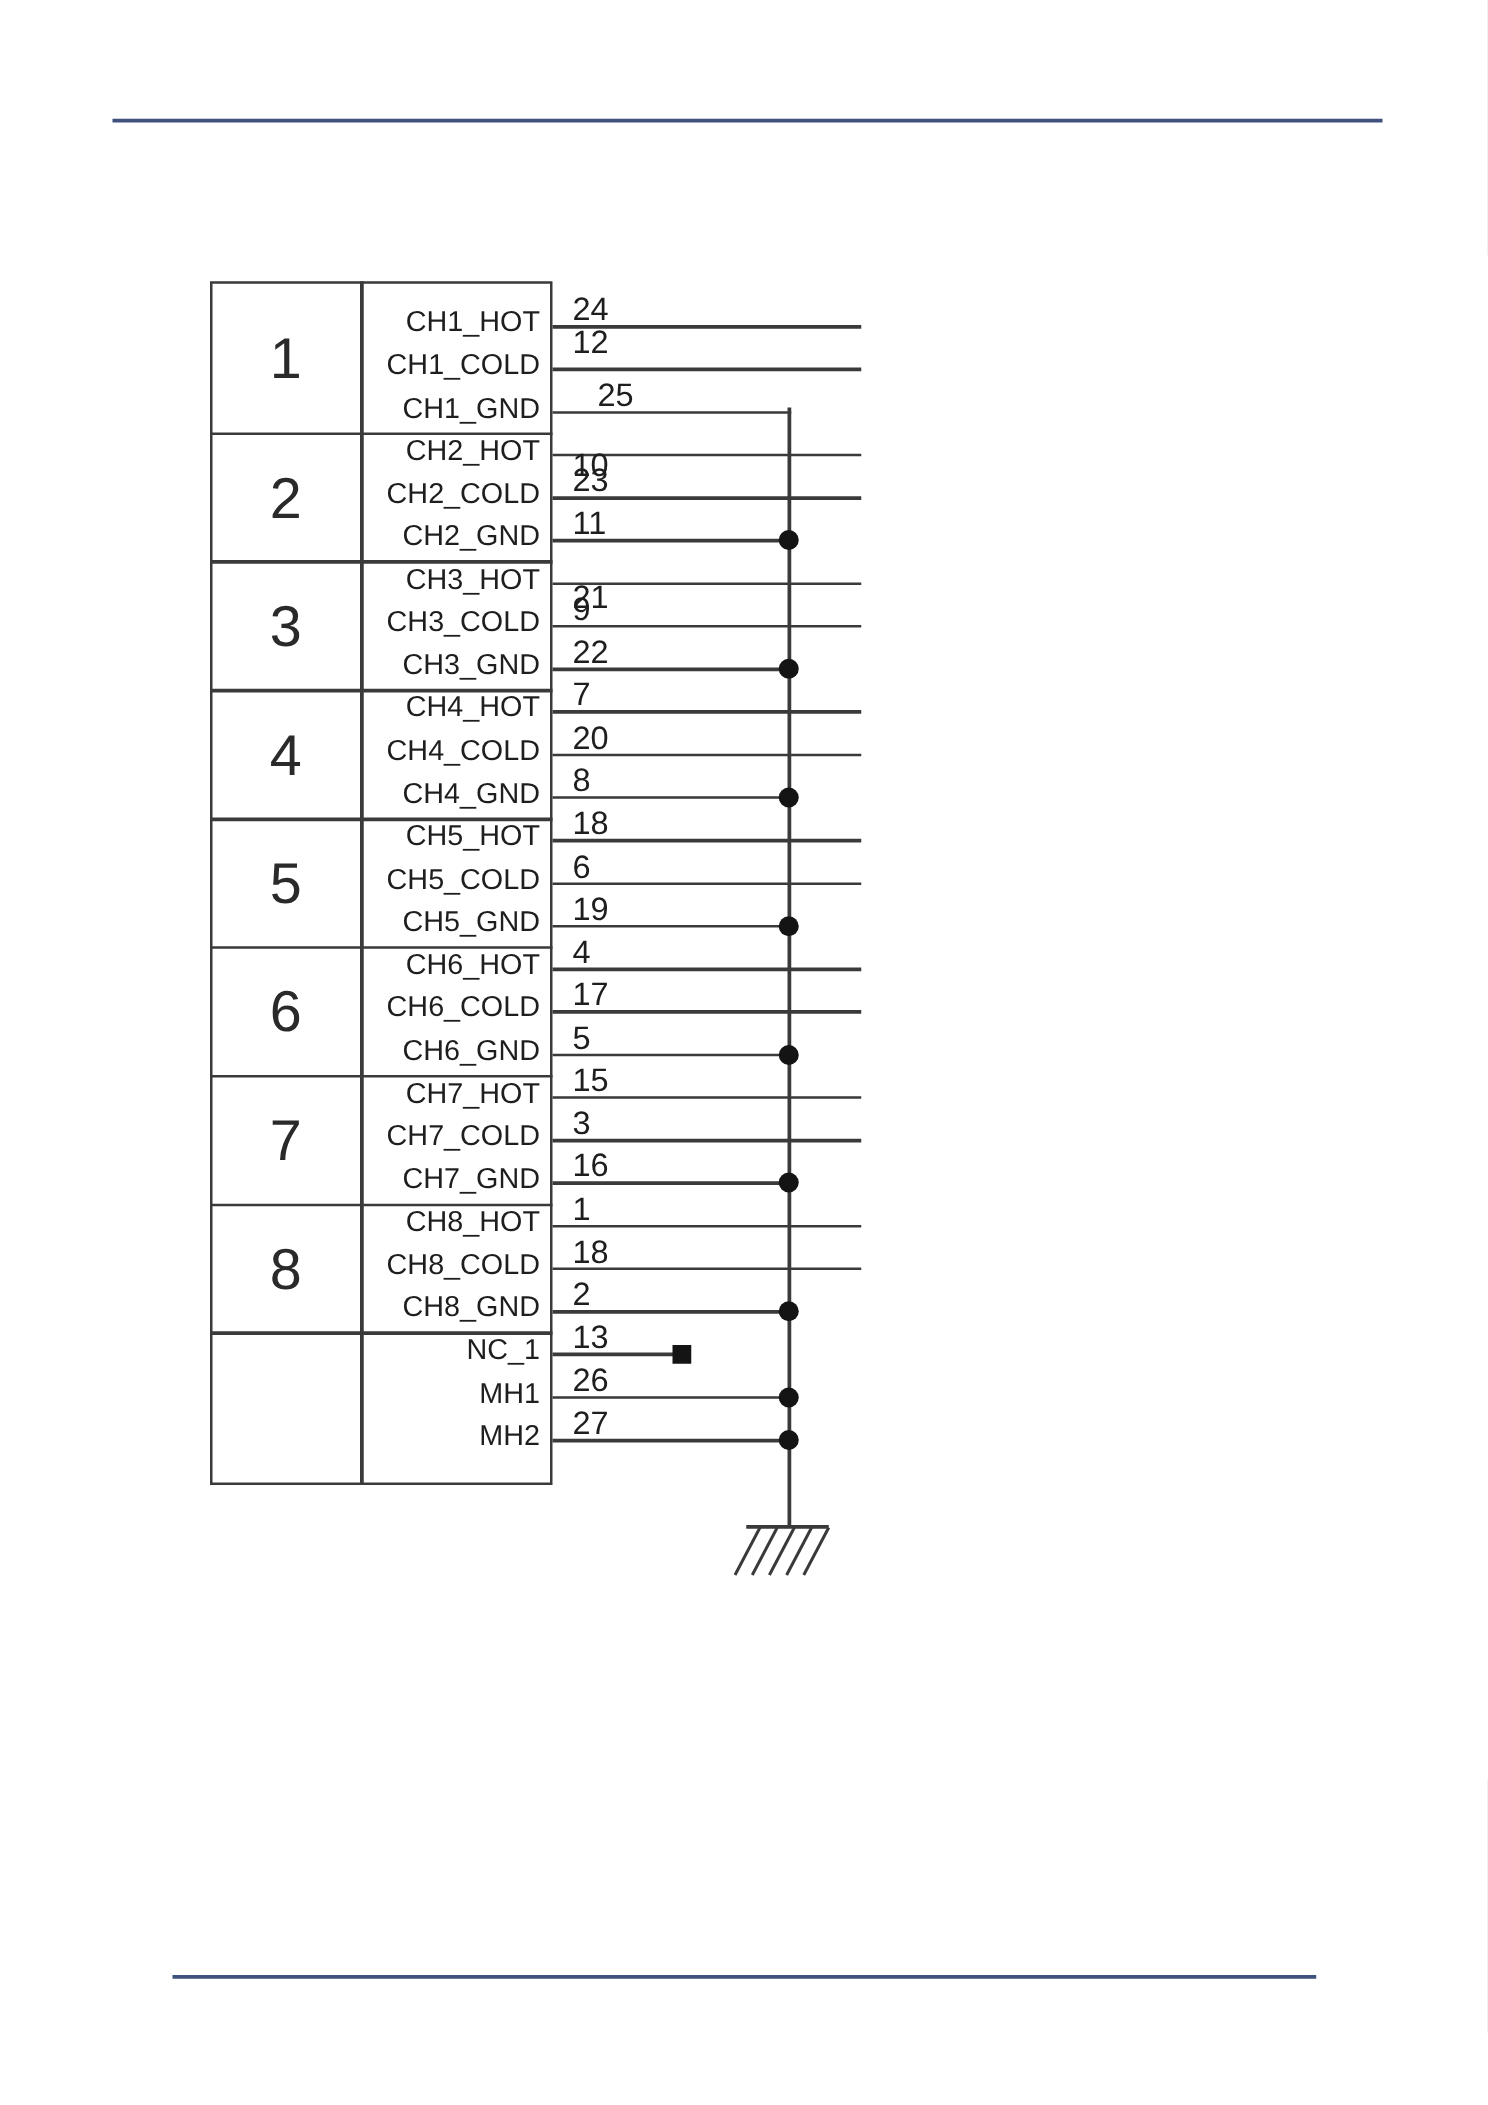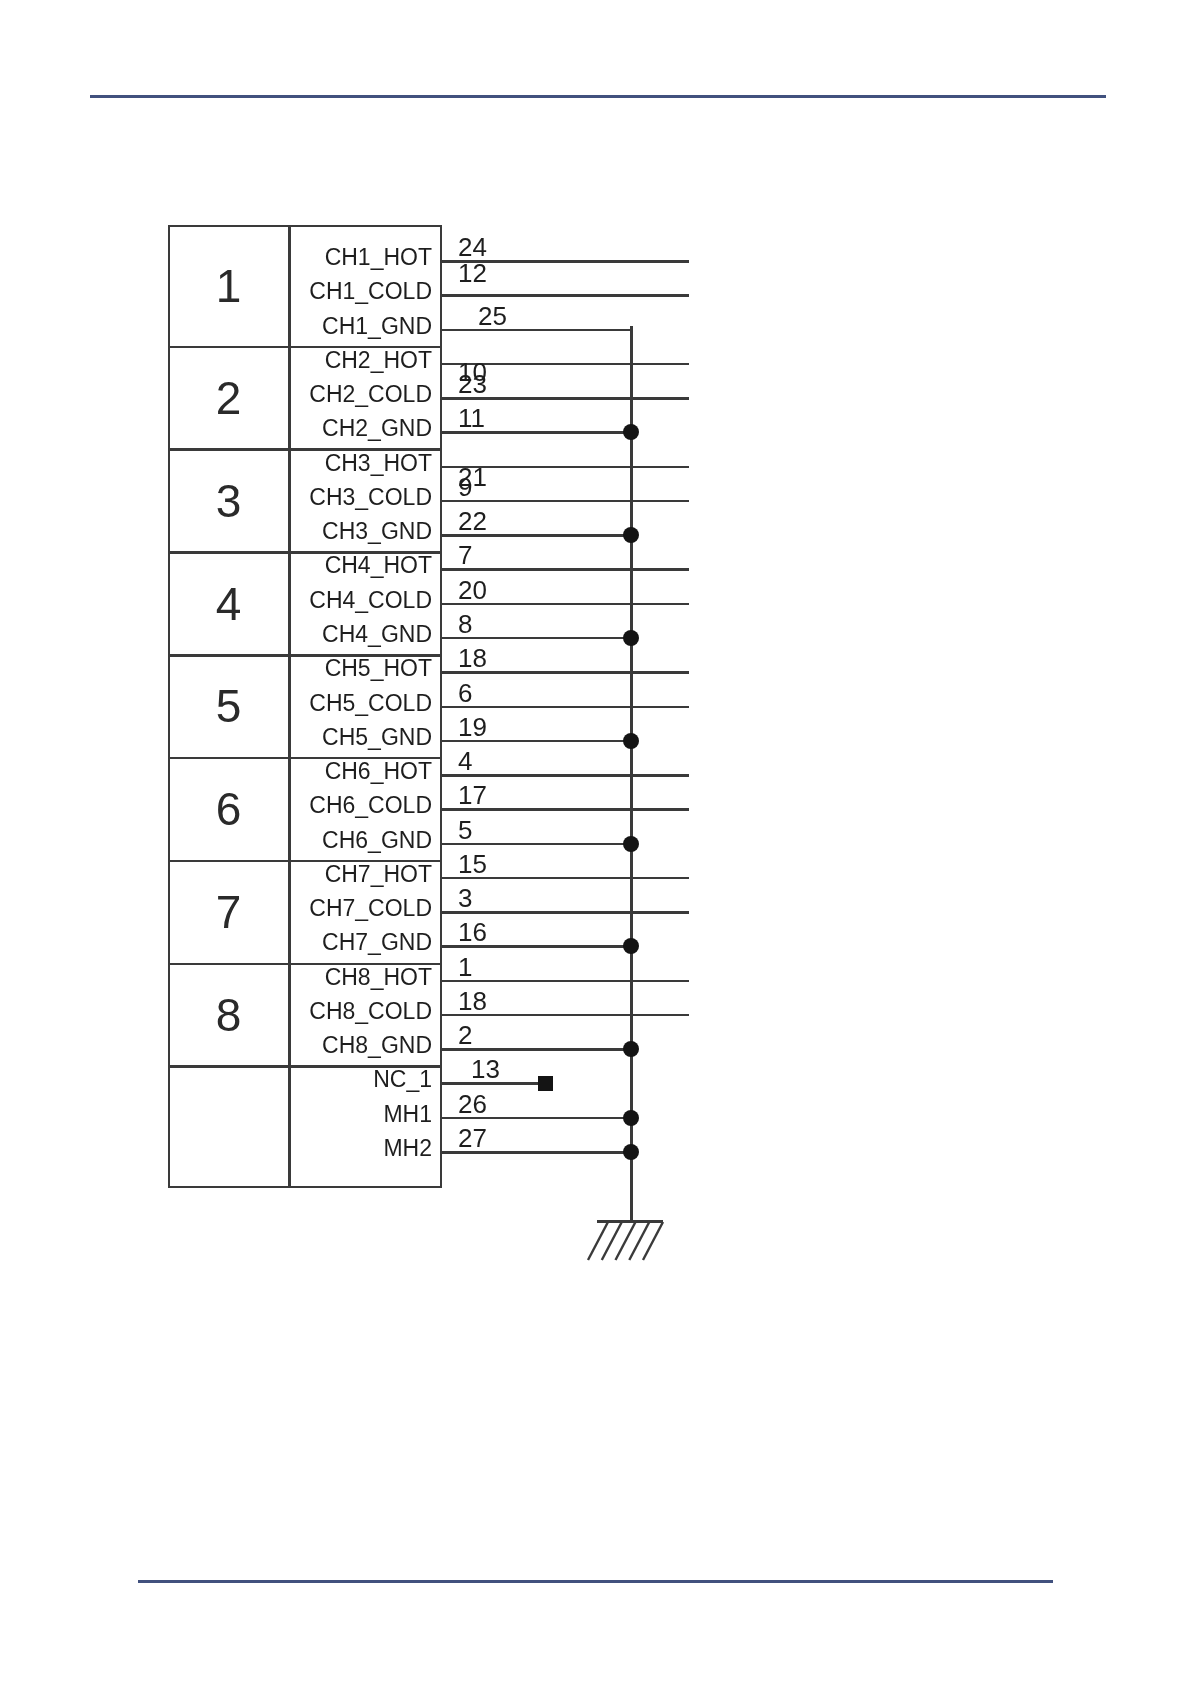--- a/index.html
+++ b/index.html
@@ -131,21 +131,21 @@
       <div class="pin-number" style="left: 458px; top: 949.67px;">1</div>
       <div class="signal-label" style="top: 962.67px;">CH8_HOT</div>
       <div class="wire" style="left: 442px; top: 1013.94px; width: 247px;"></div>
       <div class="pin-number" style="left: 458px; top: 983.94px;">18</div>
       <div class="signal-label" style="top: 996.94px;">CH8_COLD</div>
       <div class="wire" style="left: 442px; top: 1048.21px; width: 191px;"></div>
       <div class="pin-number" style="left: 458px; top: 1018.21px;">2</div>
       <div class="signal-label" style="top: 1031.21px;">CH8_GND</div>
       <div class="dot" style="left: 623px; top: 1041.21px;"></div>
       <div class="wire" style="left: 442px; top: 1082.48px; width: 98px;"></div>
-      <div class="pin-number" style="left: 458px; top: 1052.48px; margin-left: 13px;">13</div>
+      <div class="pin-number" style="left: 458px; top: 1052.48px;">13</div>
       <div class="signal-label" style="top: 1065.48px;">NC_1</div>
       <div class="nc-square" style="left: 538px; top: 1075.98px;"></div>
       <div class="wire" style="left: 442px; top: 1116.75px; width: 191px;"></div>
       <div class="pin-number" style="left: 458px; top: 1086.75px;">26</div>
       <div class="signal-label" style="top: 1099.75px;">MH1</div>
       <div class="dot" style="left: 623px; top: 1109.75px;"></div>
       <div class="wire" style="left: 442px; top: 1151.02px; width: 191px;"></div>
       <div class="pin-number" style="left: 458px; top: 1121.02px;">27</div>
       <div class="signal-label" style="top: 1134.02px;">MH2</div>
       <div class="dot" style="left: 623px; top: 1144.02px;"></div>

